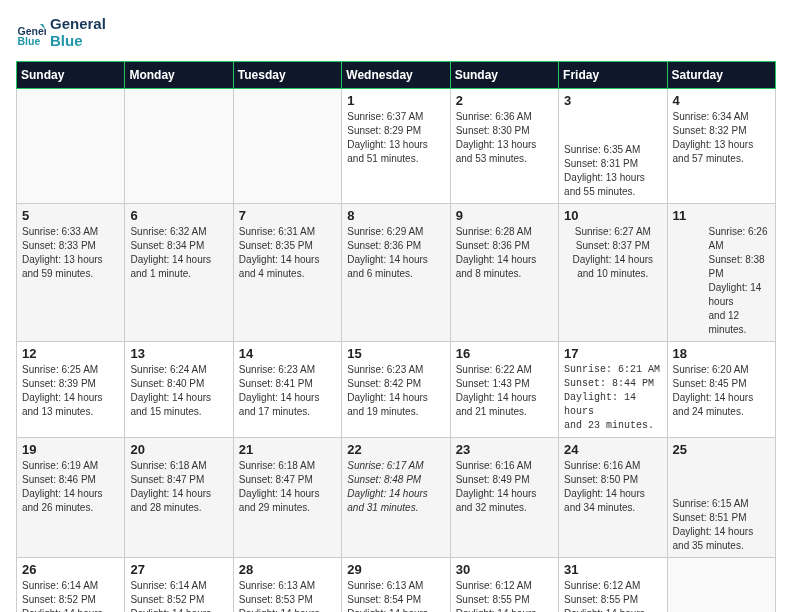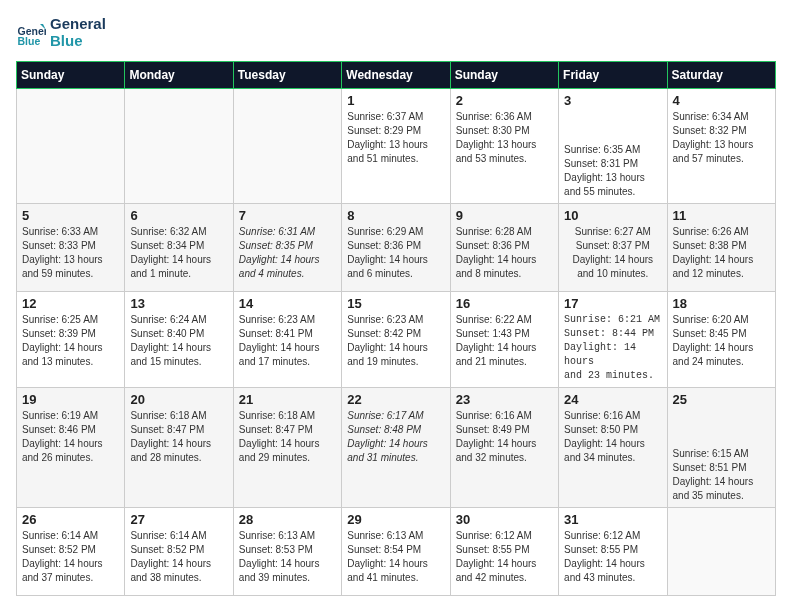--- a/index.html
+++ b/index.html
@@ -156,21 +156,21 @@
         </td>
         <td>
           <span class="day-num">6</span>
           <div class="day-info" style="white-space: pre-line;">Sunrise: 6:32 AM
 Sunset: 8:34 PM
 Daylight: 14 hours
 and 1 minute.</div>
         </td>
         <td>
           <span class="day-num">7</span>
-          <div class="day-info" style="white-space: pre-line; font-style: italic;">Sunrise: 6:31 AM
+          <div class="day-info" style="white-space: pre-line;">Sunrise: 6:31 AM
 Sunset: 8:35 PM
 Daylight: 14 hours
 and 4 minutes.</div>
         </td>
         <td>
           <span class="day-num">8</span>
           <div class="day-info" style="white-space: pre-line;">Sunrise: 6:29 AM
 Sunset: 8:36 PM
 Daylight: 14 hours
 and 6 minutes.</div>
@@ -184,21 +184,21 @@
         </td>
         <td>
           <span class="day-num">10</span>
           <div class="day-info" style="white-space: pre-line; text-align: center;">Sunrise: 6:27 AM
 Sunset: 8:37 PM
 Daylight: 14 hours
 and 10 minutes.</div>
         </td>
         <td>
           <span class="day-num">11</span>
-          <div class="day-info" style="white-space: pre-line;">Sunrise: 6:26 AM
+          <div class="day-info" style="white-space: pre-line; margin-left: 36px;">Sunrise: 6:26 AM
 Sunset: 8:38 PM
 Daylight: 14 hours
 and 12 minutes.</div>
         </td>
       </tr>
       <tr>
         <td>
           <span class="day-num">12</span>
           <div class="day-info" style="white-space: pre-line;">Sunrise: 6:25 AM
 Sunset: 8:39 PM

